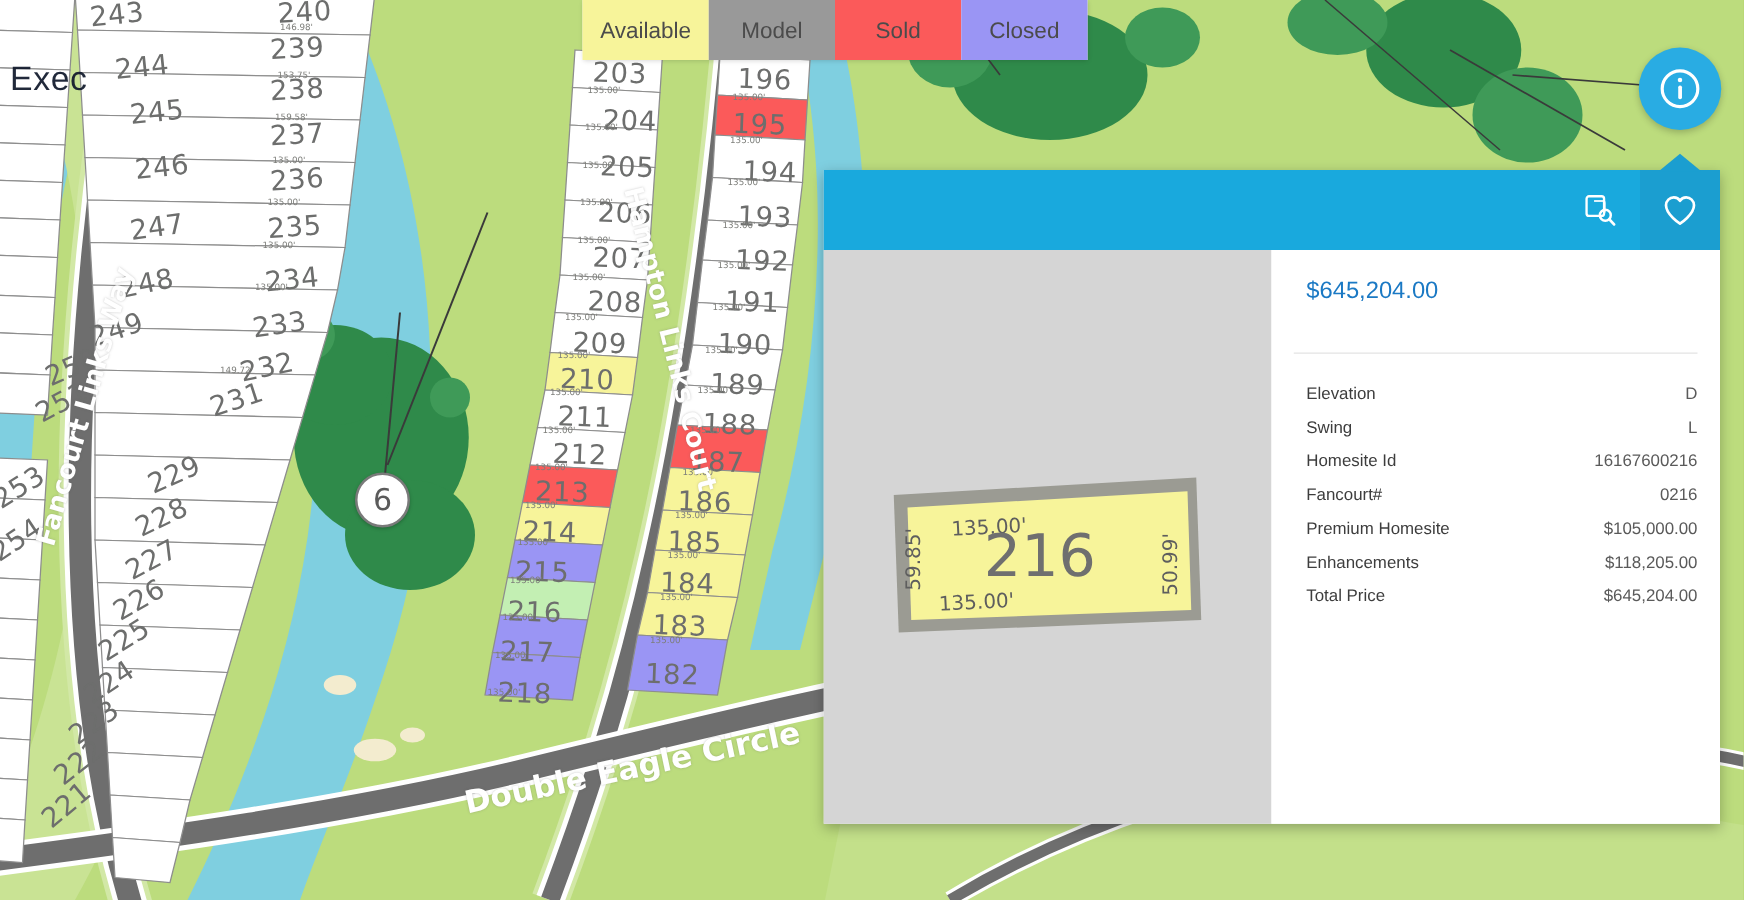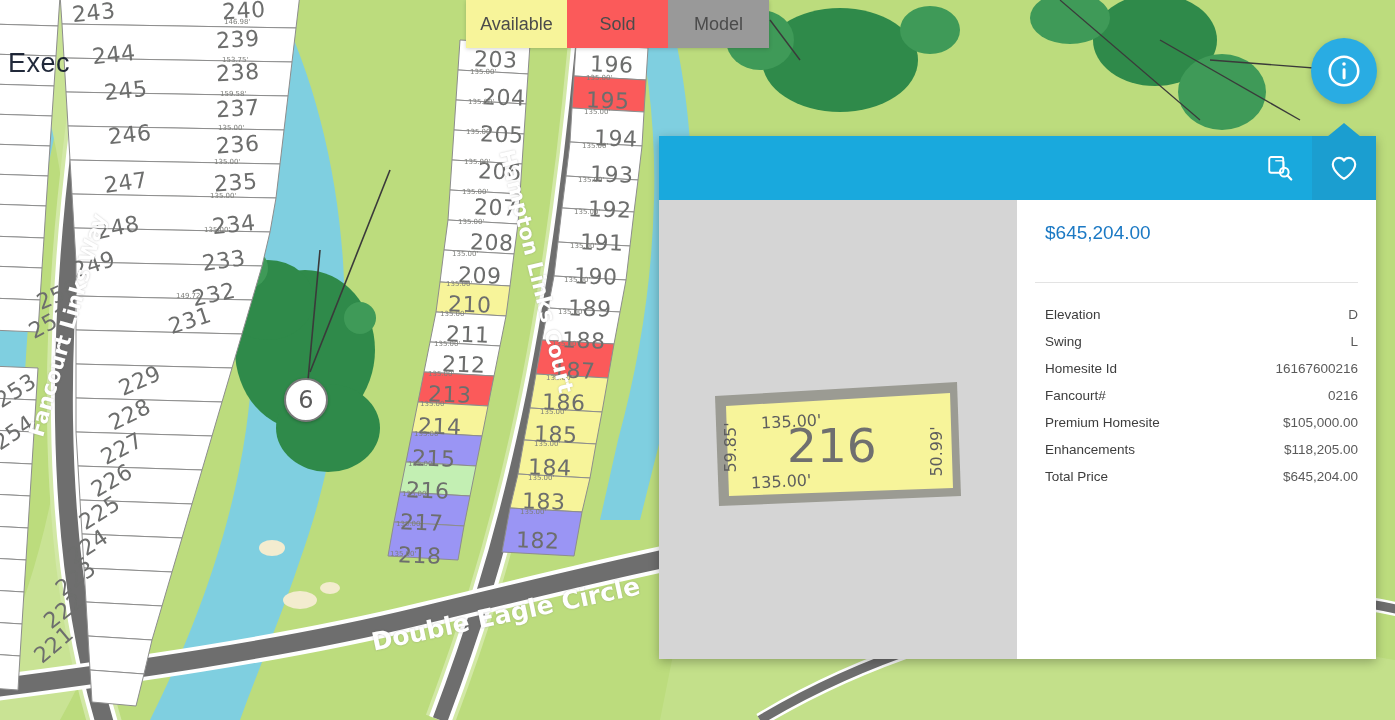--- a/index.html
+++ b/index.html
@@ -448,25 +448,28 @@
     </div>
 
     <div class="community-title">Exec</div>
 
   </div>
 
   <div class="legend">
     <div class="legend-item" style="background:#f7f49a;">
       <span>Available</span>
     </div>
+    <div class="legend-item" style="background:#999999;">
+      <span>Model</span>
+    </div>
     <div class="legend-item" style="background:#fb5a5a;">
       <span>Sold</span>
     </div>
-    <div class="legend-item" style="background:#999999;">
-      <span>Model</span>
+    <div class="legend-item" style="background:#9a95f4;">
+      <span>Closed</span>
     </div>
   </div>
 
   <div class="info-fab">
     <svg width="38" height="38" viewBox="0 0 24 24">
       <circle cx="12" cy="12" r="9" fill="none" stroke="#ffffff" stroke-width="1.6"></circle>
       <circle cx="12" cy="7.6" r="1.15" fill="#ffffff"></circle>
       <rect x="11.1" y="10.3" width="1.9" height="7" rx=".9" fill="#ffffff"></rect>
     </svg>
   </div>

